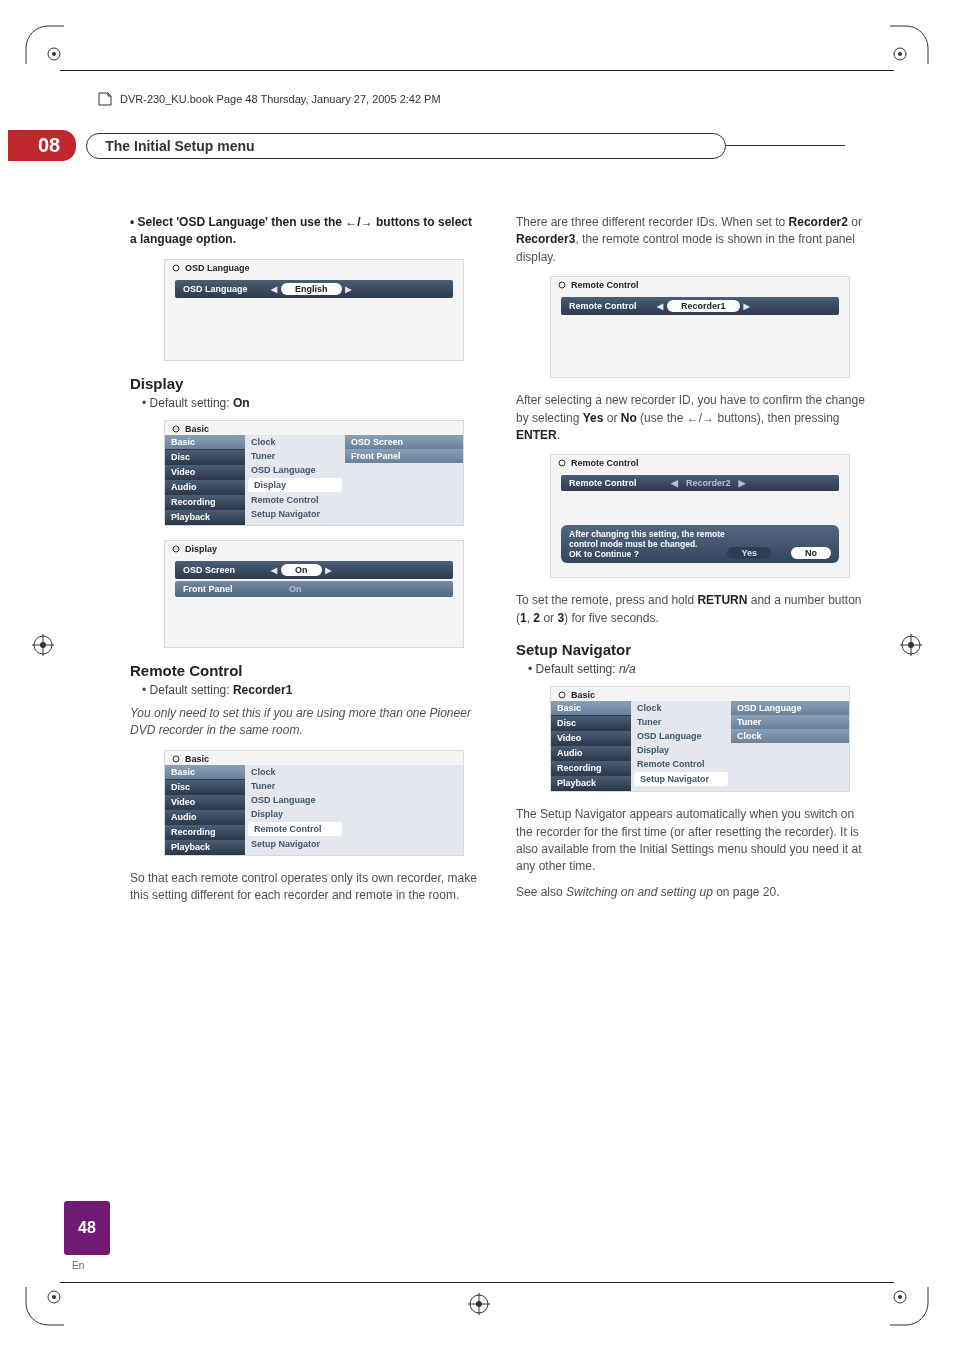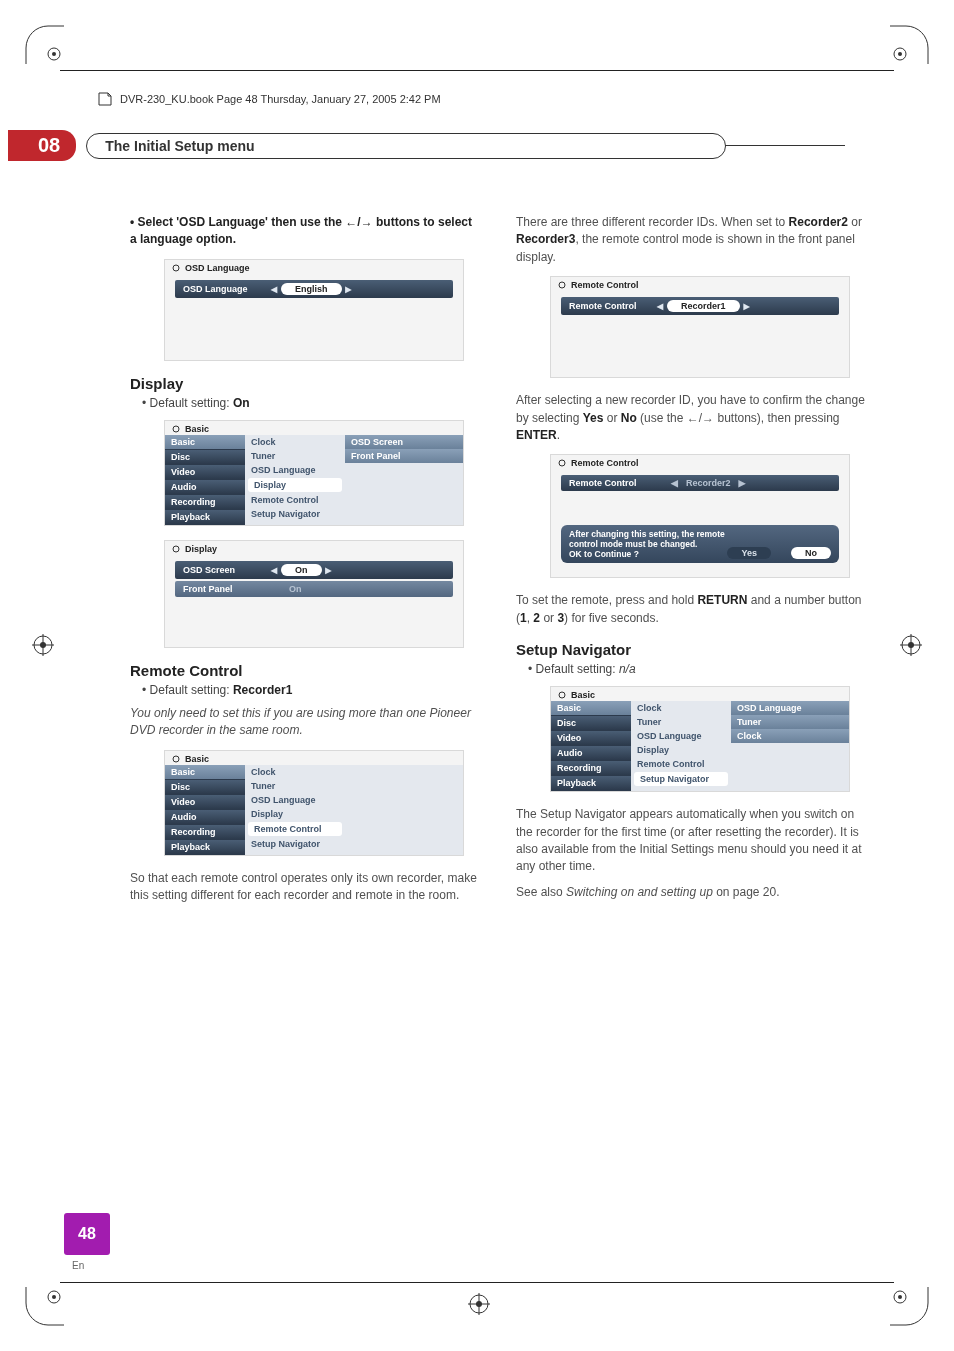--- a/index.html
+++ b/index.html
@@ -115,22 +115,22 @@
     font-weight: bold; font-size: 8.5px; padding: 4px 8px;
     display: flex; justify-content: space-between; align-items: flex-end;
     border-radius: 6px; margin-top: 6px;
   }
   .yn { display: flex; gap: 20px; }
   .btnpill { background: #2d3e52; border-radius: 8px; padding: 1px 14px; color: #d9e1ea; font-size: 9px; }
   .btnpill.sel { background: #fff; color: #222; }
 
   .page-num-badge {
     position: absolute; left: 64px; bottom: 96px;
-    background: #a21caf; color: #fff; font-weight: bold;
-    font-size: 16px; padding: 12px 14px; border-radius: 3px;
+    background: #701a75; color: #fff; font-weight: bold;
+    font-size: 16px; padding: 18px 14px; border-radius: 3px;
   }
   .page-lang { position: absolute; left: 72px; bottom: 80px; font-size: 10px; color: #666; }
   .hr-bot { position: absolute; bottom: 68px; left: 60px; right: 60px; border-top: 1px solid #222; }
 </style>
 </head>
 <body>
 
 <div class="corner tl"><svg viewBox="0 0 46 46">
       <path d="M46 8H30a22 22 0 0 0-22 22v16" fill="none" stroke="#333" stroke-width="1"></path>
       <circle cx="36" cy="36" r="6" fill="none" stroke="#333"></circle>

